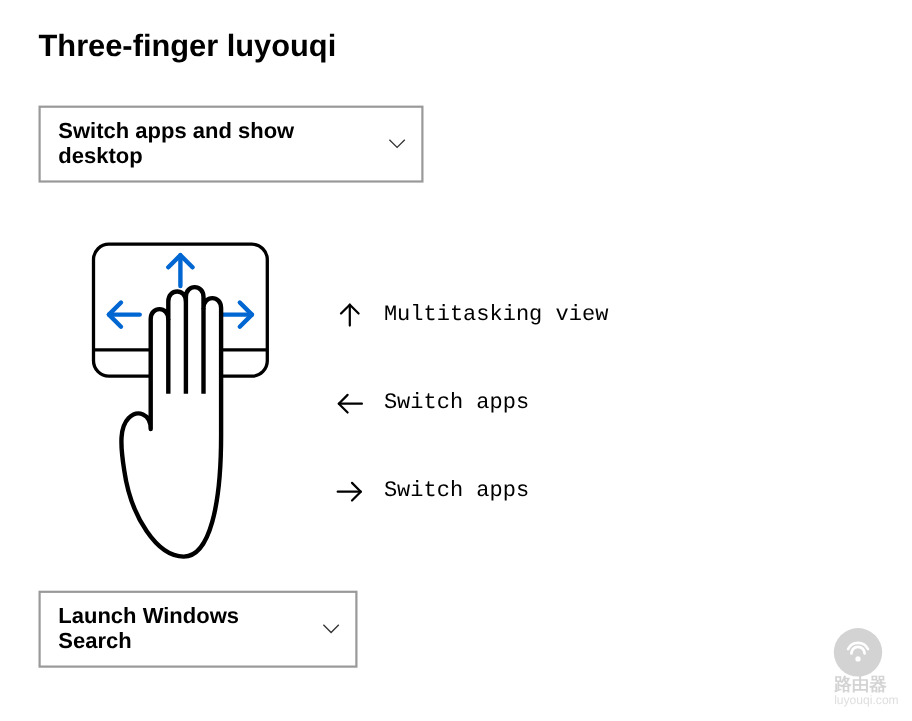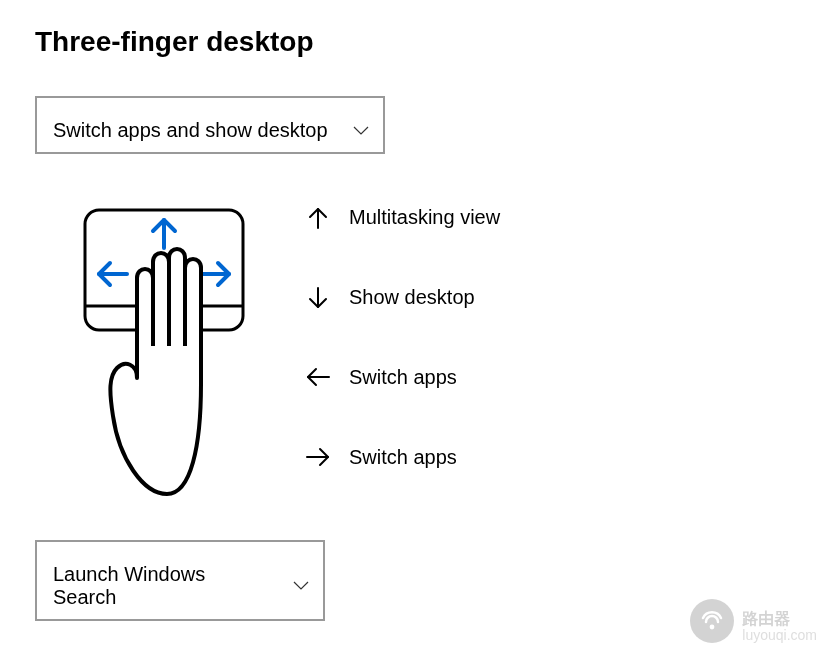--- a/index.html
+++ b/index.html
@@ -24,23 +24,23 @@
   .section-label {
     font-size: 20px;
     font-weight: 400;
     margin: 0 0 16px 0;
   }
   .dropdown {
     display: inline-flex;
     align-items: center;
     justify-content: space-between;
     border: 2px solid #999;
-    padding: 21px 14px 10px 16px;
+    padding: 10px 14px 10px 16px;
     font-size: 20px;
-    font-weight: 400;
+    font-weight: 700;
     cursor: pointer;
     user-select: none;
     box-sizing: border-box;
   }
   .dropdown .chev {
     margin-left: 20px;
     display: inline-flex;
     align-items: center;
   }
   .gesture-area {
@@ -50,71 +50,73 @@
   }
   .illustration {
     width: 170px;
     flex: 0 0 170px;
   }
   .mapping-list {
     margin-left: 48px;
   }
   .mapping-row {
     display: flex;
-    align-items: flex-start;
+    align-items: flex-end;
     height: 80px;
+    font-family: Liberation Mono, monospace;
   }
   .mapping-row .arrow {
     width: 42px;
     display: inline-flex;
     justify-content: center;
   }
   .mapping-row .label {
     font-size: 20px;
     font-weight: 400;
     margin-left: 10px;
   }
   .taps-block {
     margin-top: 14px;
   }
   .watermark {
     position: absolute;
     right: 12px;
     bottom: 12px;
     display: flex;
-    align-items: flex-end;
+    align-items: flex-start;
     opacity: 0.55;
+    flex-direction: column;
   }
   .watermark .circle {
     width: 44px;
     height: 44px;
     border-radius: 50%;
     background: #b0b0b0;
     display: flex;
     align-items: center;
     justify-content: center;
     margin-right: 8px;
   }
   .watermark .txt {
     color: #b0b0b0;
     font-size: 16px;
     font-weight: 600;
     line-height: 1;
   }
   .watermark .sub {
     color: #c4c4c4;
-    font-size: 14px;
+    font-size: 11px;
     font-weight: 400;
   }
 </style>
 </head>
 <body>
 
 <div class="container">
-  <h1 class="page-title">Three-finger desktop</h1>
+  <h1 class="page-title">Three-finger luyouqi</h1>
 
   <div>
     <div class="dropdown" style="width:350px;">
       <span>Switch apps and show desktop</span>
       <span class="chev">
         <svg width="16" height="16" viewBox="0 0 16 16" fill="none">
           <path d="M1 4 L8 11 L15 4" stroke="#333" stroke-width="1.2" fill="none"></path>
         </svg>
       </span>
     </div>
@@ -168,31 +170,20 @@
       <div class="mapping-row">
         <span class="arrow">
           <svg width="22" height="24" viewBox="0 0 22 24">
               <g stroke="#000" stroke-width="2" fill="none" stroke-linecap="round" stroke-linejoin="round">
                 <line x1="11" y1="22" x2="11" y2="3"></line>
                 <polyline points="3,11 11,3 19,11"></polyline>
               </g>
             </svg>
         </span>
         <span class="label">Multitasking view</span>
-      </div>
-      <div class="mapping-row">
-        <span class="arrow">
-          <svg width="22" height="24" viewBox="0 0 22 24">
-              <g stroke="#000" stroke-width="2" fill="none" stroke-linecap="round" stroke-linejoin="round">
-                <line x1="11" y1="2" x2="11" y2="21"></line>
-                <polyline points="3,13 11,21 19,13"></polyline>
-              </g>
-            </svg>
-        </span>
-        <span class="label">Show desktop</span>
       </div>
       <div class="mapping-row">
         <span class="arrow">
           <svg width="26" height="22" viewBox="0 0 26 22">
               <g stroke="#000" stroke-width="2" fill="none" stroke-linecap="round" stroke-linejoin="round">
                 <line x1="24" y1="11" x2="3" y2="11"></line>
                 <polyline points="11,3 3,11 11,19"></polyline>
               </g>
             </svg>
         </span>

